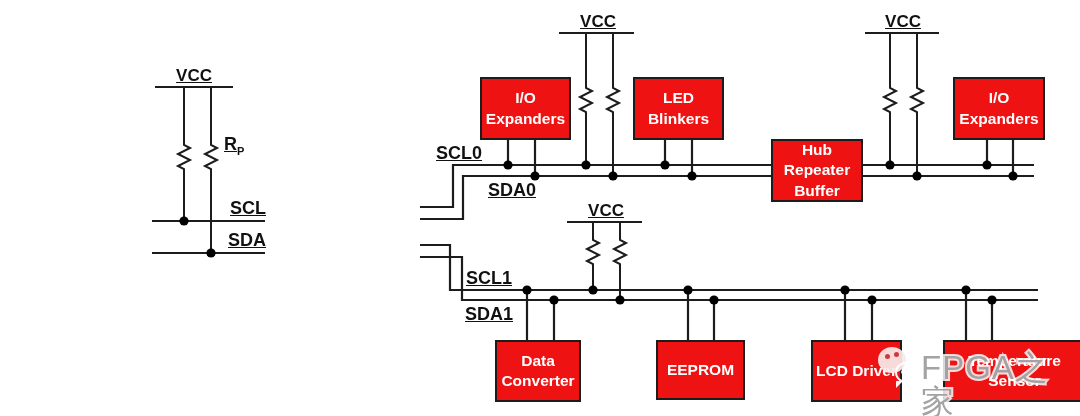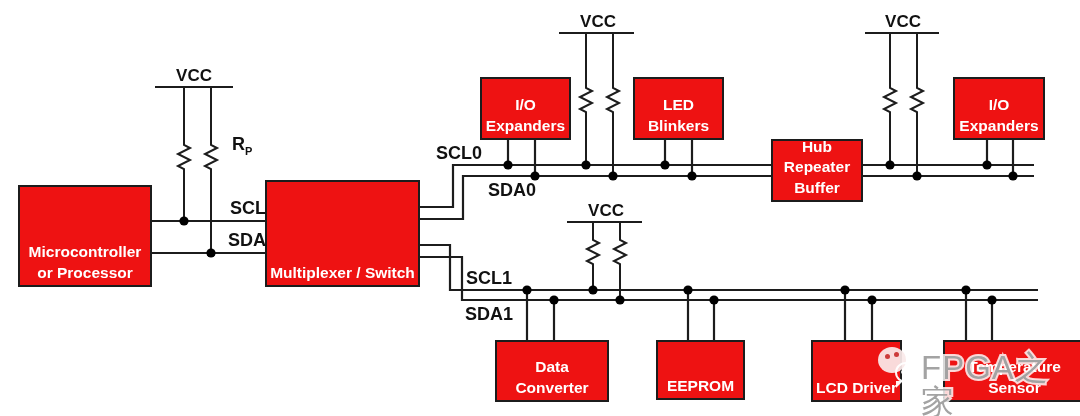--- a/index.html
+++ b/index.html
@@ -3,29 +3,30 @@
 <meta charset="utf-8">
 <style>
   html,body{margin:0;padding:0;background:#ffffff;}
   .canvas{
     position:relative;width:1080px;height:416px;background:#ffffff;overflow:hidden;
     font-family:"Liberation Sans", sans-serif;
   }
   svg.wires{position:absolute;left:0;top:0;z-index:1;}
   .node{
     position:absolute;z-index:2;background:#ee1212;border:2.5px solid #1c1c1c;
-    display:flex;align-items:flex-end;justify-content:center;text-align:center;
+    display:flex;align-items:center;justify-content:center;text-align:center;
     box-sizing:border-box;padding:2px;
   }
   .node span{
     color:#ffffff;font-weight:bold;font-size:15.5px;line-height:1.32;
   }
   .lbl{
     position:absolute;z-index:3;color:#111111;font-weight:bold;font-size:18px;
     white-space:nowrap;
+    text-decoration:underline;
   }
   .lbl.vcc{font-size:17px;width:52px;text-align:center;}
   .lbl sub{font-size:11px;}
   .watermark{position:absolute;z-index:6;left:0;top:0;width:1080px;height:416px;pointer-events:none;}
   .wm-text{
     position:absolute;left:921px;top:351px;font-size:33px;line-height:34px;
     color:rgba(155,155,155,0.92);letter-spacing:1px;
     -webkit-text-stroke:4px rgba(255,255,255,0.82);
     paint-order:stroke fill;
     text-shadow:0 0 2px rgba(255,255,255,0.7);
@@ -114,57 +115,51 @@
         <circle cx="554" cy="300" r="4.6"></circle>
       <circle cx="688" cy="290" r="4.6"></circle>
         <circle cx="714" cy="300" r="4.6"></circle>
       <circle cx="845" cy="290" r="4.6"></circle>
         <circle cx="872" cy="300" r="4.6"></circle>
       <circle cx="966" cy="290" r="4.6"></circle>
         <circle cx="992" cy="300" r="4.6"></circle>
     </g>
   </svg>
 
-  <div class="node" style="left:18px;top:185px;width:134px;height:102px">
-    <span>Microcontroller or Processor</span>
-  </div>
-  <div class="node" style="left:265px;top:180px;width:155px;height:107px">
-    <span>Multiplexer / Switch</span>
-  </div>
   <div class="node" style="left:480px;top:77px;width:91px;height:63px">
     <span>I/O Expanders</span>
   </div>
   <div class="node" style="left:633px;top:77px;width:91px;height:63px">
     <span>LED Blinkers</span>
   </div>
   <div class="node" style="left:771px;top:139px;width:92px;height:63px">
     <span>Hub Repeater Buffer</span>
   </div>
   <div class="node" style="left:953px;top:77px;width:92px;height:63px">
     <span>I/O Expanders</span>
   </div>
-  <div class="node" style="left:495px;top:340px;width:114px;height:62px">
+  <div class="node" style="left:495px;top:340px;width:86px;height:62px">
     <span>Data Converter</span>
   </div>
   <div class="node" style="left:656px;top:340px;width:89px;height:60px">
     <span>EEPROM</span>
   </div>
   <div class="node" style="left:811px;top:340px;width:91px;height:62px">
     <span>LCD Driver</span>
   </div>
   <div class="node" style="left:943px;top:340px;width:143px;height:62px">
     <span>Temperature Sensor</span>
   </div>
 
   <span class="lbl vcc" style="left:168px;top:66px">VCC</span>
   <span class="lbl vcc" style="left:572px;top:12px">VCC</span>
   <span class="lbl vcc" style="left:877px;top:12px">VCC</span>
   <span class="lbl vcc" style="left:580px;top:201px">VCC</span>
 
-  <span class="lbl" style="left:232px;top:134px"><span>R</span><sub>P</sub></span>
+  <span class="lbl" style="left:224px;top:134px"><span>R</span><sub>P</sub></span>
 
   <span class="lbl" style="left:230px;top:198px">SCL</span>
   <span class="lbl" style="left:228px;top:230px">SDA</span>
   <span class="lbl" style="left:436px;top:143px">SCL0</span>
   <span class="lbl" style="left:488px;top:180px">SDA0</span>
   <span class="lbl" style="left:466px;top:268px">SCL1</span>
   <span class="lbl" style="left:465px;top:304px">SDA1</span>
 
   <div class="watermark">
     <div class="wm-bubble-big">

